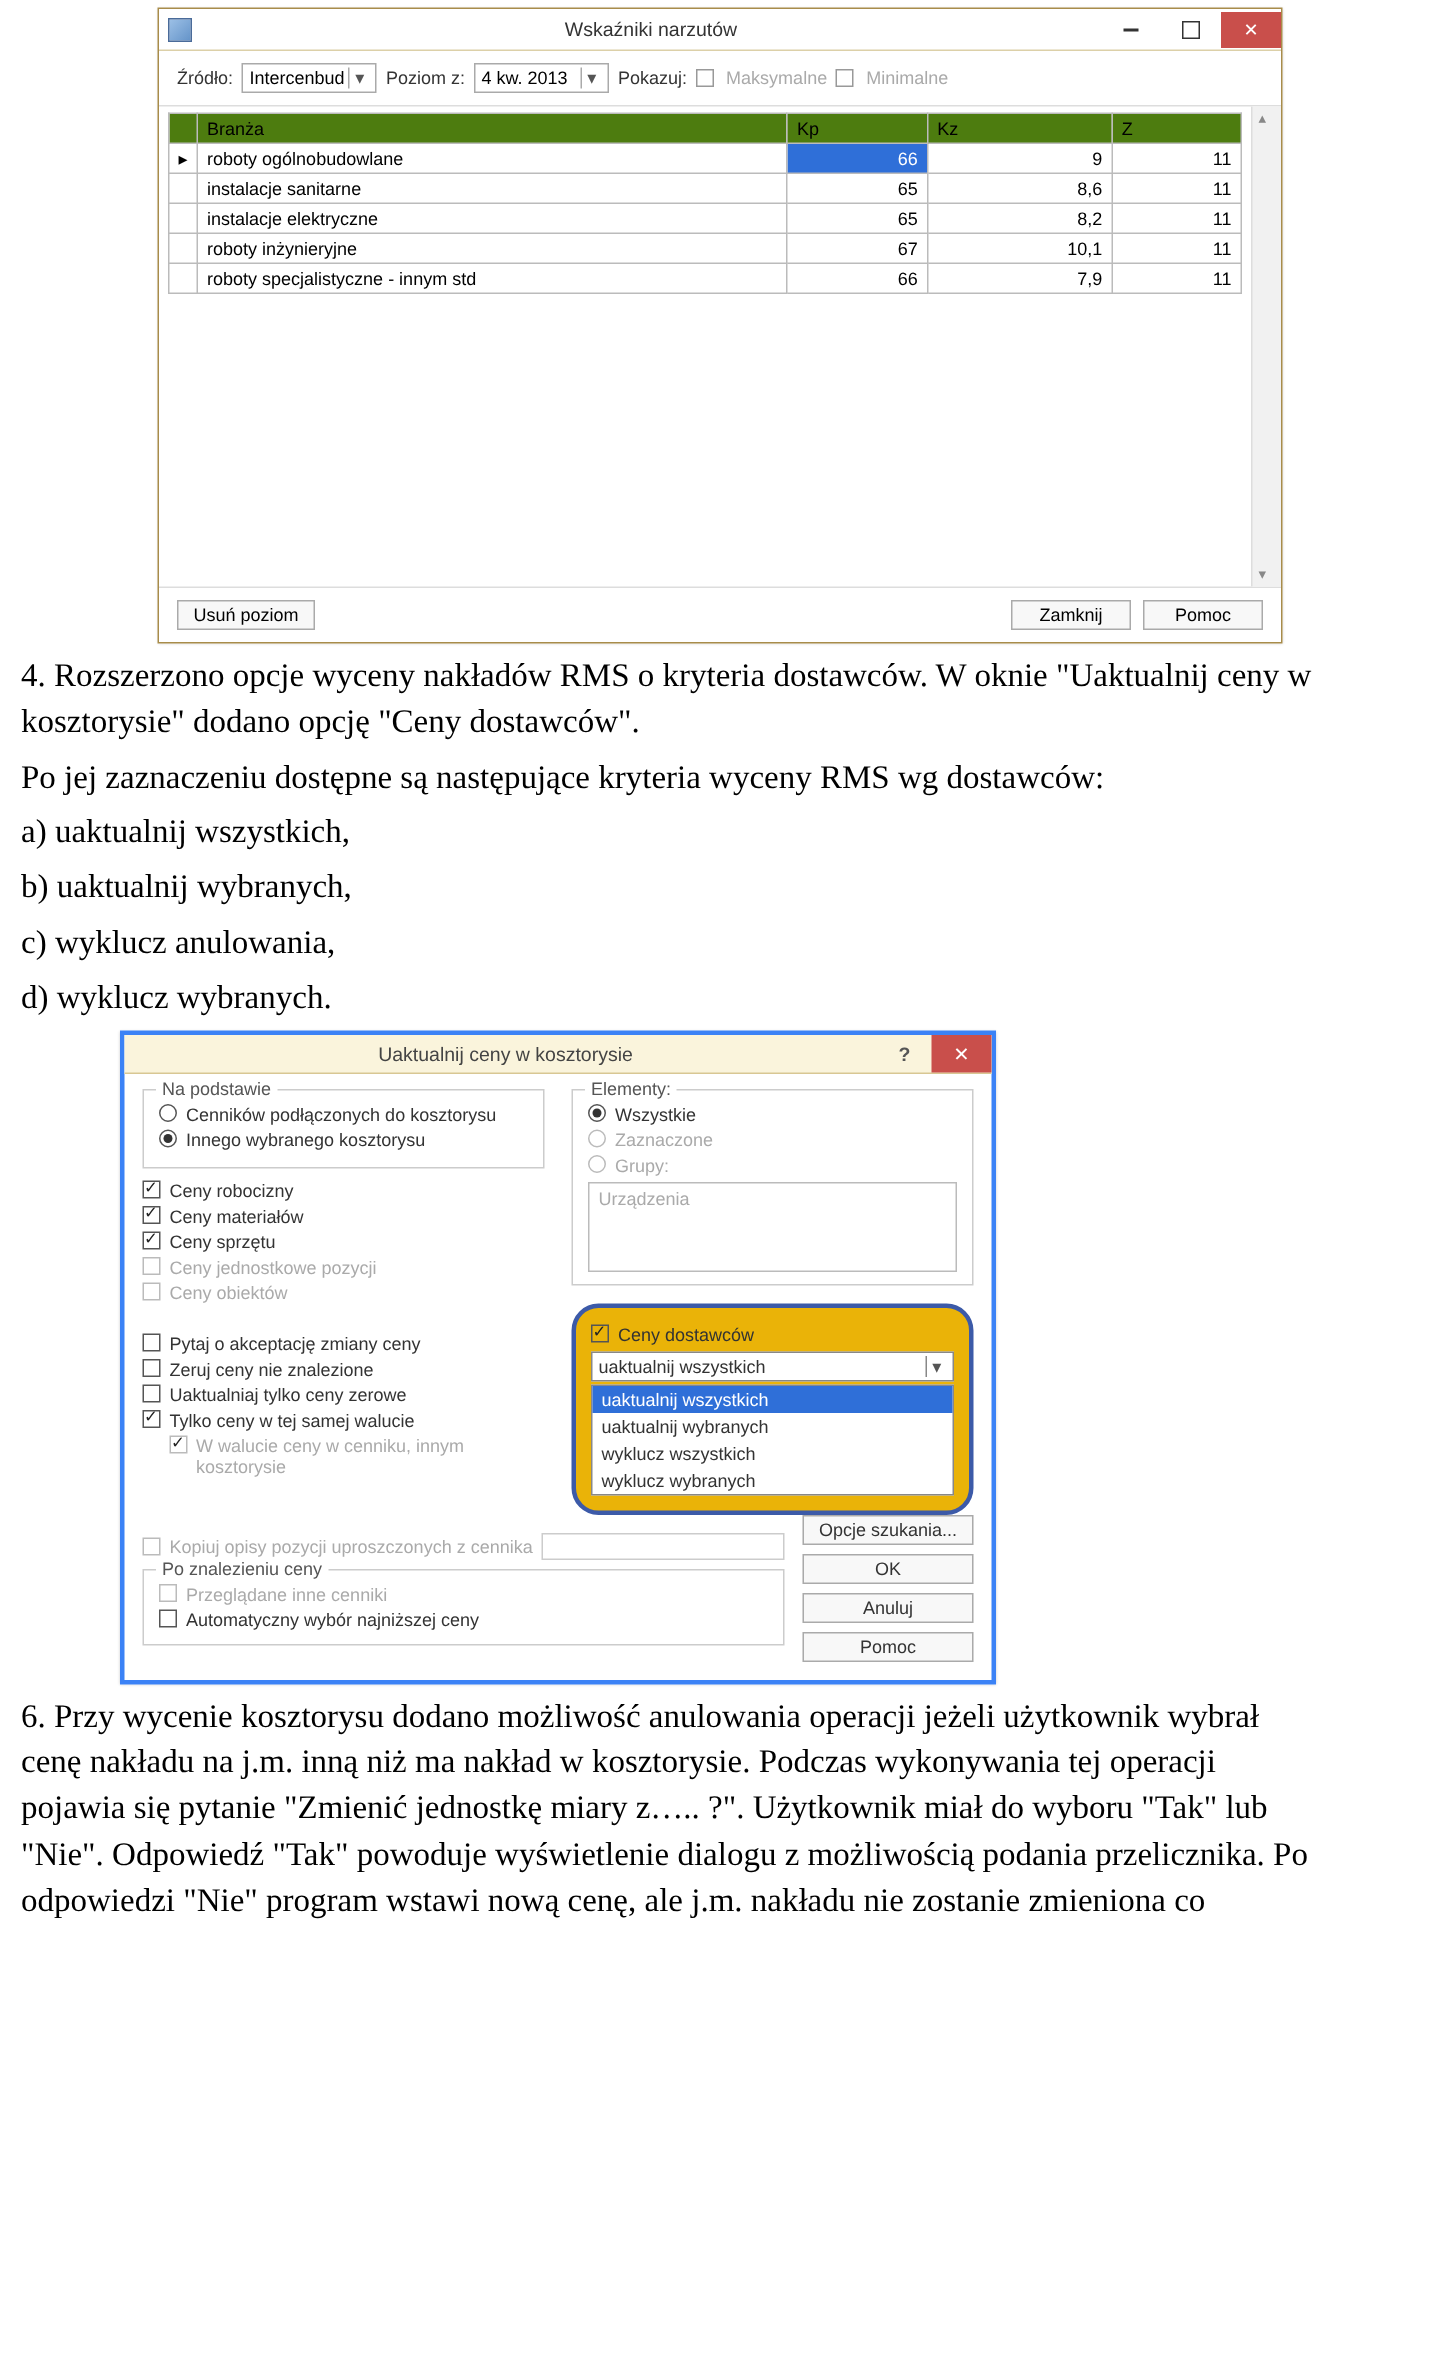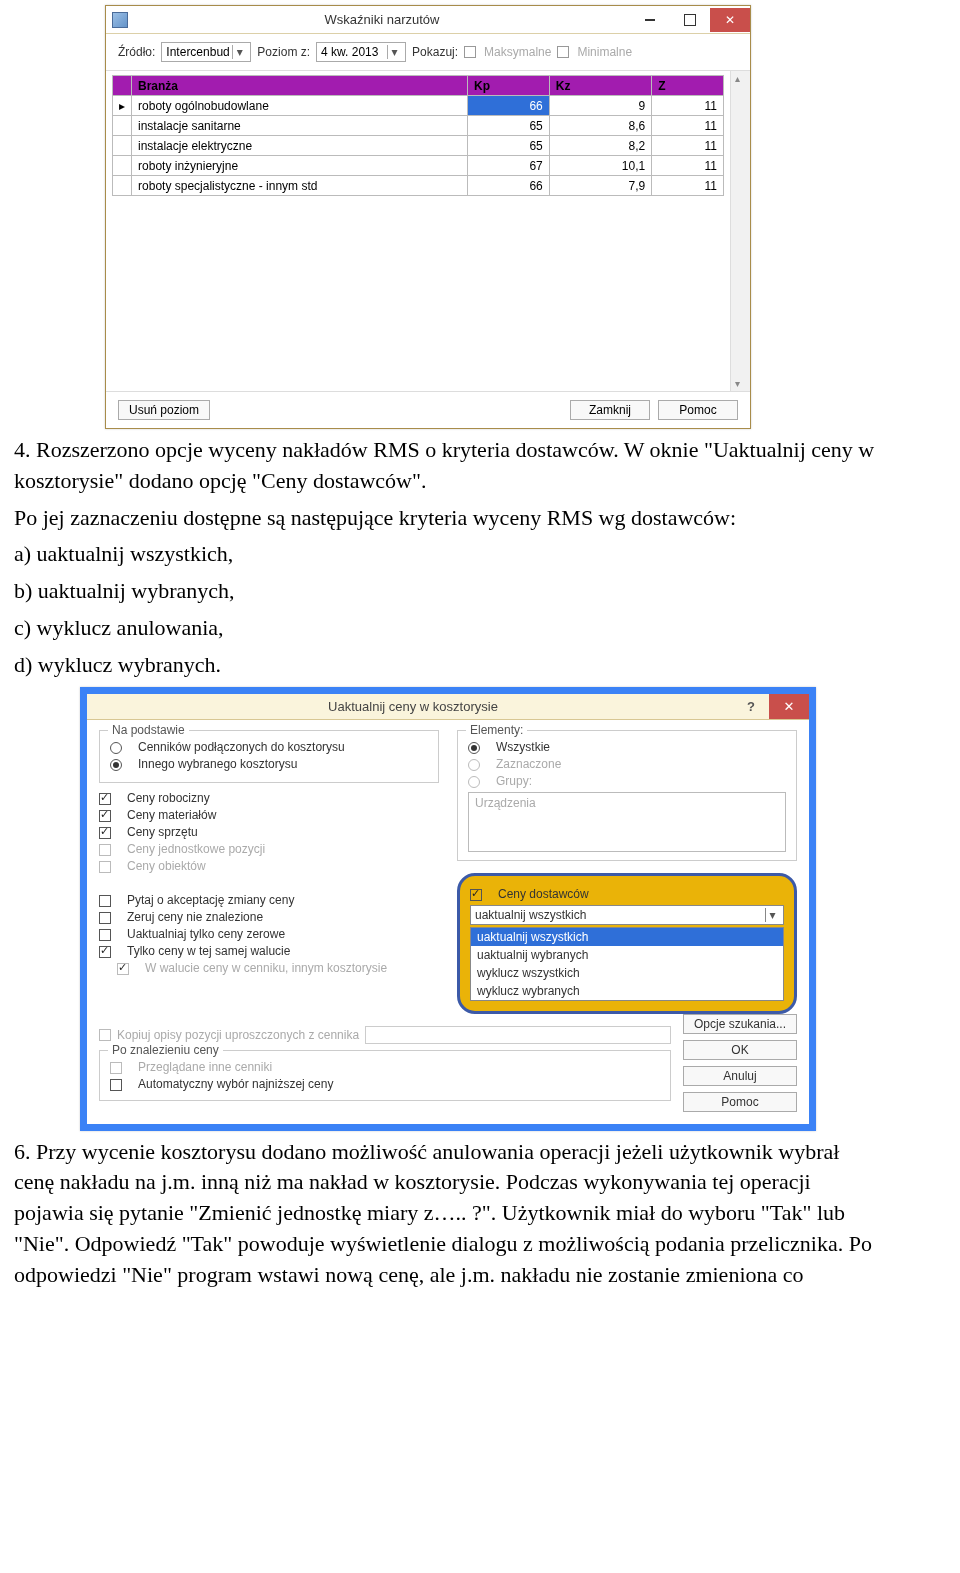--- a/index.html
+++ b/index.html
@@ -3,21 +3,21 @@
 <meta charset="utf-8">
 <style>
 * { box-sizing: border-box; margin: 0; padding: 0; }
 body { font-family: Tahoma, Verdana, sans-serif; font-size: 13px; background: #fff; color: #000; }
 
 
 .para { font-size: 22px; line-height: 1.4; margin: 6px 80px 6px 14px; font-family: Liberation Serif, serif; }
 
 
 .win1 {
-  width: 646px;
+  width: 750px;
   margin: 5px 0 5px 105px;
   border: 1px solid #a88c4a;
   background: #fff;
   box-shadow: 0 0 2px rgba(0,0,0,.2);
 }
 .titlebar {
   display: flex; align-items: center;
   background: #fff;
   border-bottom: 1px solid #dcd0a8;
   height: 28px;
@@ -46,58 +46,58 @@
   padding:0 4px; min-width:90px;
 }
 .combo .arrow { width:14px; text-align:center; border-left:1px solid #aaa; color:#555; }
 .chkbox { width:12px; height:12px; border:1px solid #999; background:#fff; display:inline-block; margin-right:2px; vertical-align:middle;}
 .toolbar1 .disabled { color:#aaa; }
 
 .tablewrap { position:relative; height:320px; display:flex; }
 .tablebody { flex:1; overflow:hidden; padding:4px 6px; }
 table.w1 { border-collapse:collapse; font-size:12px; width:100%; }
 table.w1 th, table.w1 td { border:1px solid #bbb; padding:2px 6px; height:20px; text-align:left; }
-table.w1 th { background:#a21caf; font-weight:bold; }
+table.w1 th { background:#4d7c0f; font-weight:normal; }
 table.w1 td.num { text-align:right; }
 table.w1 td.sel { background:#2f6fd8; color:#fff; }
 table.w1 .rowptr { width:14px; text-align:center; }
 
 .vscroll { width:20px; background:#f1f1f1; border-left:1px solid #ddd; position:relative; }
 .vscroll::before{content:"▴";position:absolute;top:2px;left:4px;color:#888;font-size:10px;}
 .vscroll::after{content:"▾";position:absolute;bottom:2px;left:4px;color:#888;font-size:10px;}
 
 .footer1 { display:flex; padding:8px 12px; gap:8px; border-top:1px solid #ddd; }
 .btn { border:1px solid #aaa; background:#f8f8f8; padding:2px 10px; font-size:12px; min-width:80px; text-align:center; }
 .footer1 .spacer{flex:1;}
 
 
 .win2 {
-  width:736px;
+  width:584px;
   margin:5px 0 5px 80px;
-  border:7px solid #3b82f6;
+  border:3px solid #3b82f6;
   background:#fff;
   box-shadow:0 0 2px rgba(0,0,0,.2);
 }
 .titlebar2 {
   display:flex; align-items:center; height:26px;
   background:#faf4dc; border-bottom:1px solid #d8c793;
   padding:0 0 0 6px;
 }
 .titlebar2 .title{flex:1;text-align:center;font-size:13px;color:#444;}
 .titlebar2 .btnhelp{width:36px;text-align:center;font-weight:bold;color:#555;}
 .titlebar2 .btnclose{width:40px;background:#c94f4b;color:#fff;text-align:center;height:100%;line-height:26px;}
 
 .win2body { padding:10px 12px 12px; font-size:12px; color:#333; position:relative; }
 .cols { display:flex; gap:18px; }
 .col { flex:1; }
 
 .group { border:1px solid #ccc; padding:6px 10px 8px; margin-bottom:8px; position:relative; }
 .group .legend { position:absolute; top:-8px; left:8px; background:#fff; padding:0 4px; font-size:12px; color:#555; }
 
-.radio, .check { display:flex; align-items:flex-end; gap:16px; margin:3px 0; }
+.radio, .check { display:flex; align-items:flex-start; gap:6px; margin:3px 0; }
 .radio .r { width:12px;height:12px;border:1px solid #555;border-radius:50%;display:inline-block;position:relative;}
 .radio .r.on::after{content:"";width:6px;height:6px;background:#333;border-radius:50%;position:absolute;top:2px;left:2px;}
 .check .c { width:12px;height:12px;border:1px solid #555;display:inline-block;position:relative;}
 .check .c.on::after{content:"✓";font-size:11px;position:absolute;top:-3px;left:0;color:#222;}
 .disabled { color:#aaa; }
 .disabled .r,.disabled .c{border-color:#bbb;}
 .indent { margin-left:18px; }
 
 .elem-field{
   border:1px solid #bbb; background:#fff; color:#aaa; padding:3px 6px; margin-top:4px; height:60px;

